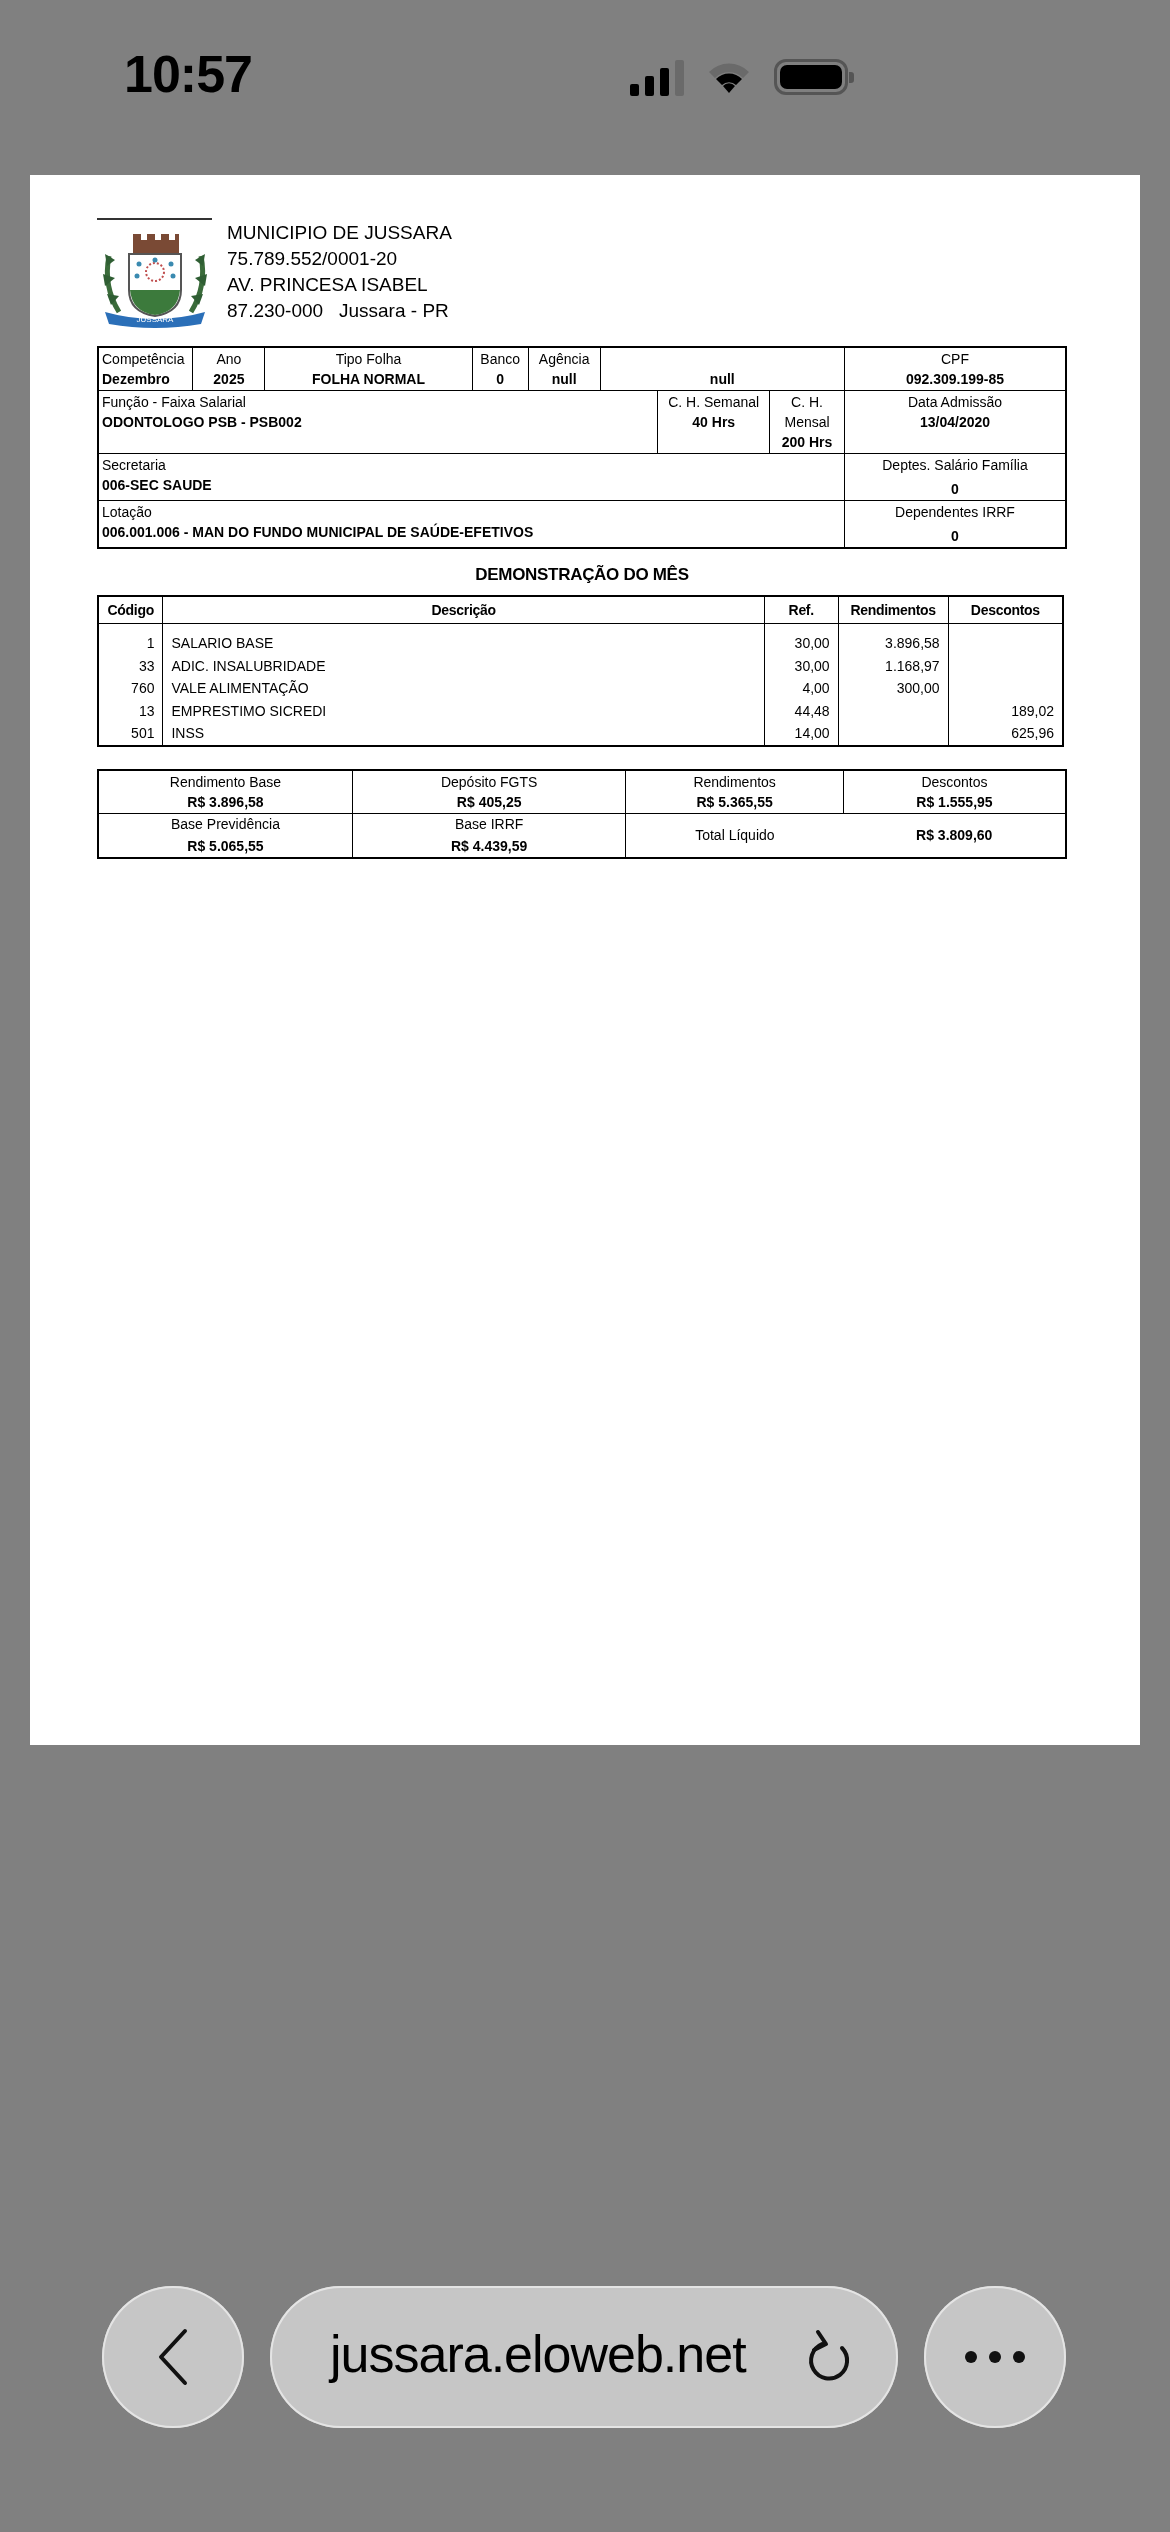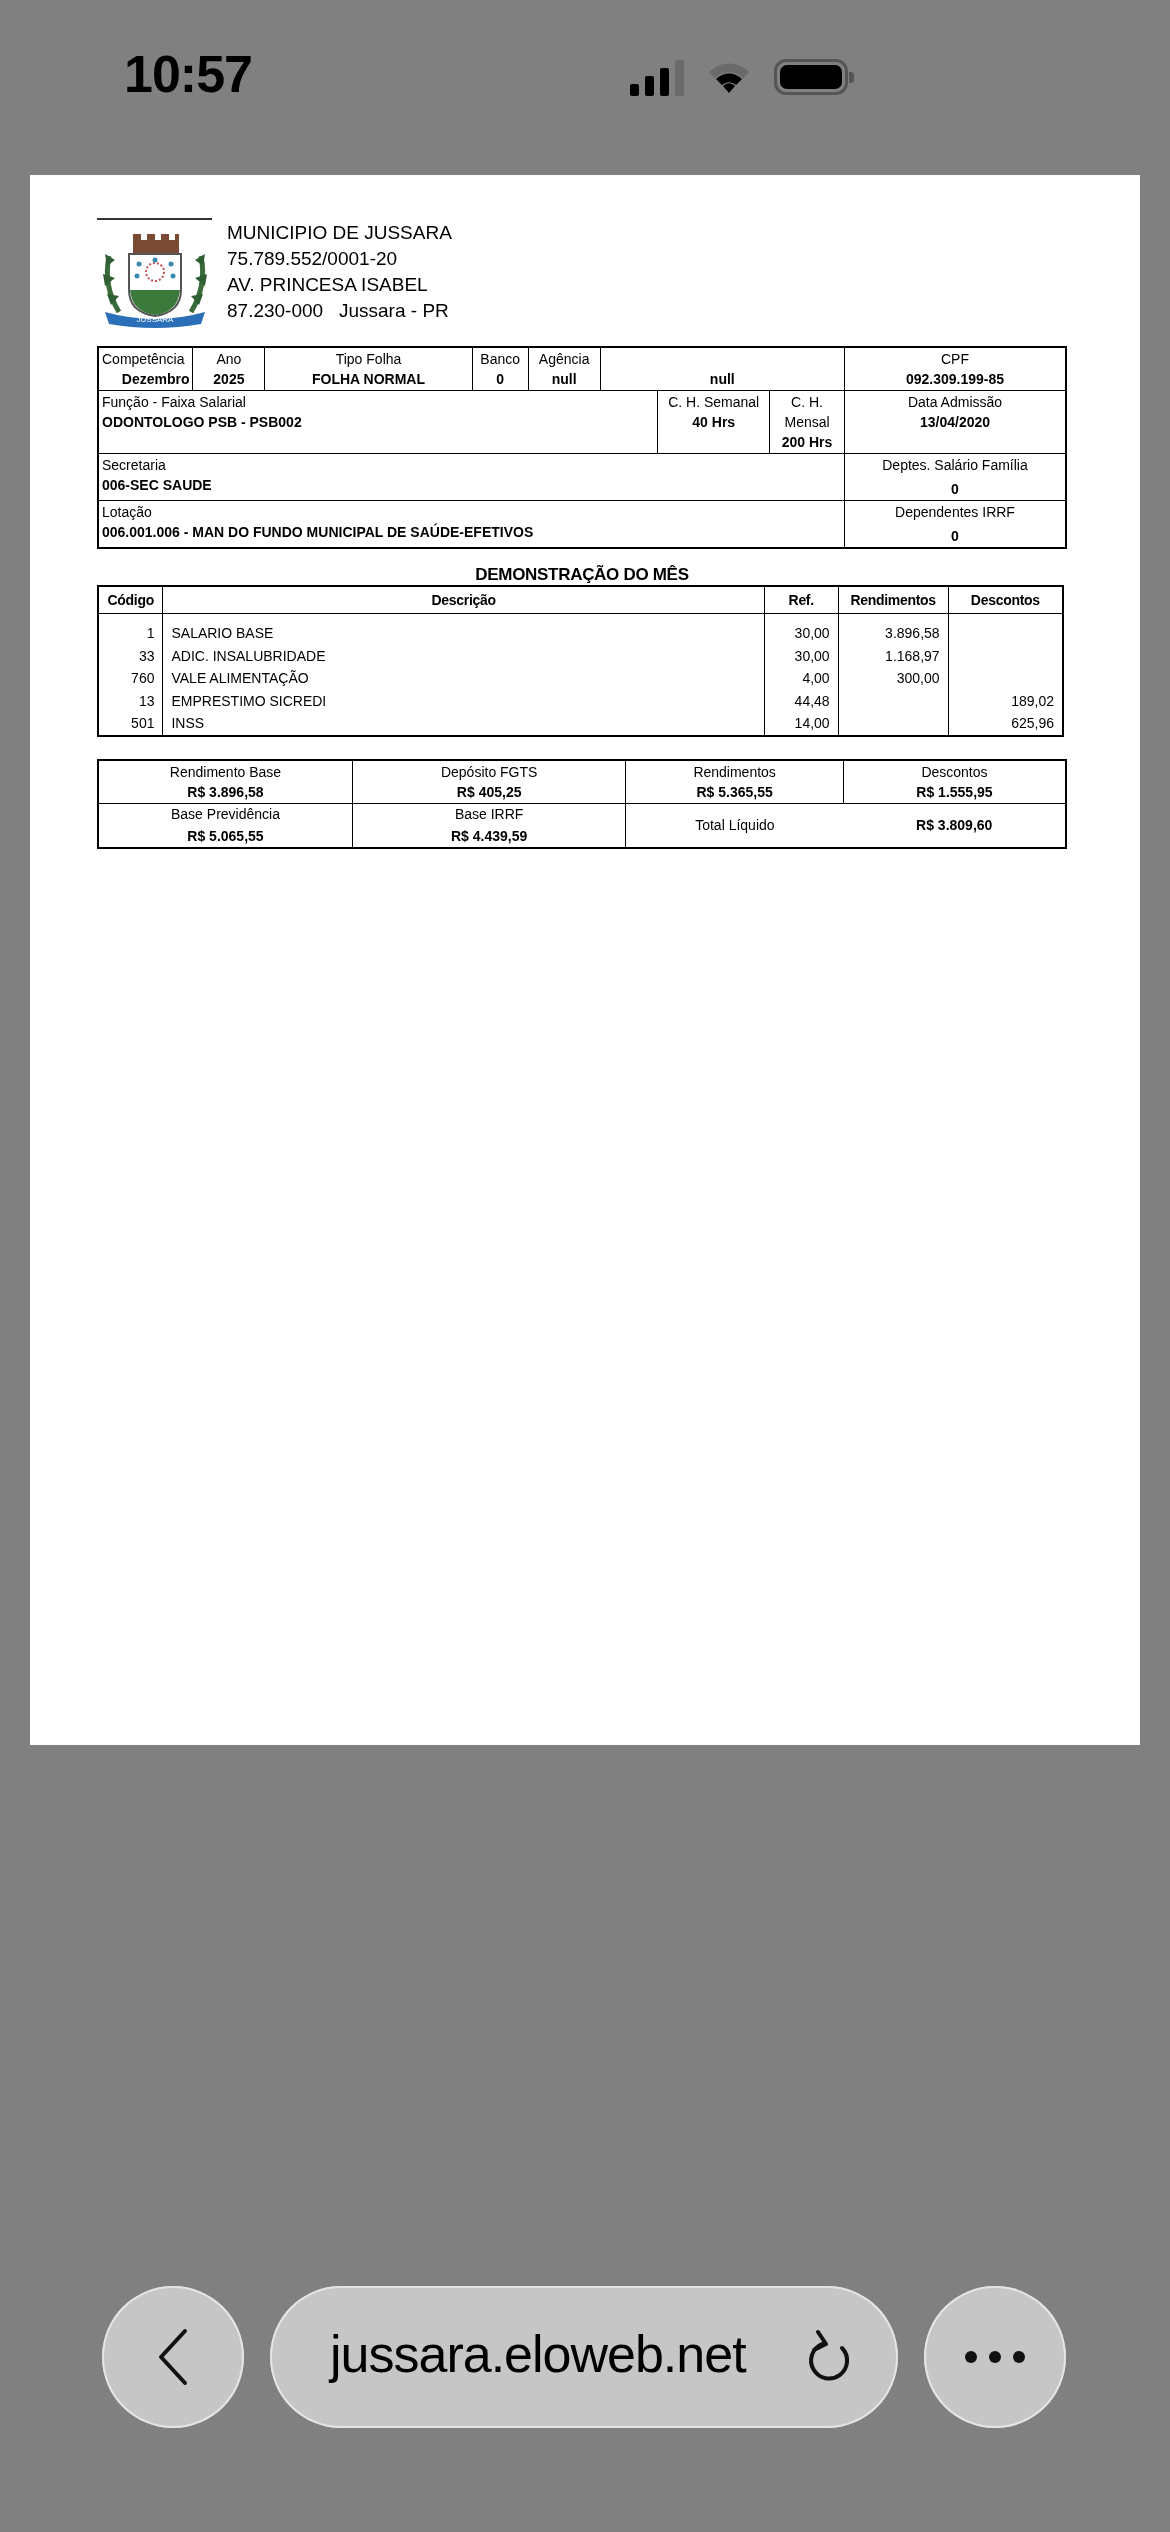--- a/index.html
+++ b/index.html
@@ -20,21 +20,21 @@
   .logo { position:absolute; left:2px; top:8px; width:112px; height:102px; }
   .org { position:absolute; left:130px; top:2px; font-size:19px; line-height:26px; }
   .org div { white-space:pre; }
 
   table { border-collapse:collapse; width:100%; }
   .info { margin-top:18px; border:2.5px solid #000; }
   .info td { border:1.5px solid #000; padding:1px 3px; font-size:14px; line-height:20px; vertical-align:top; }
   .info .lbl { display:block; }
   .info .val { display:block; font-weight:bold; }
   .info td.c { text-align:center; }
-  .title { text-align:center; font-weight:bold; font-size:17px; margin:16px 0 0 0; letter-spacing:-0.3px; }
+  .title { text-align:center; font-weight:bold; font-size:17px; margin:16px 0 10px 0; letter-spacing:-0.3px; }
   .items { border:2.5px solid #000; }
   .items th { border:1.5px solid #000; font-size:14px; padding:2px 4px; height:22px; letter-spacing:-0.3px; }
   .items td { border-left:1.5px solid #000; border-right:1.5px solid #000; font-size:14px; padding:0 8px; line-height:22.5px; }
   .items tr.first td { padding-top:8px; }
   .items tr.last td { padding-bottom:8px; }
   .r { text-align:right; }
   .totals { margin-top:22px; border:2.5px solid #000; }
   .totals td { border:1.5px solid #000; text-align:center; font-size:14px; line-height:20px; padding:1px 2px 1px; }
   .totals .val { font-weight:bold; display:block; }
 
@@ -120,21 +120,21 @@
           <col style="width:72px">
         <col style="width:58px">
           <col style="width:112px">
           <col style="width:75px">
           <col style="width:222px">
       </colgroup>
       <tbody>
           <tr>
         <td>
               <span class="lbl">Competência</span>
-              <span class="val c" style="text-align:right">Dezembro</span>
+              <span class="val c" style="text-align:left">Dezembro</span>
             </td>
         <td class="c">
               <span class="lbl">Ano</span>
               <span class="val">2025</span>
             </td>
         <td class="c">
               <span class="lbl">Tipo Folha</span>
               <span class="val">FOLHA NORMAL</span>
             </td>
         <td class="c">

